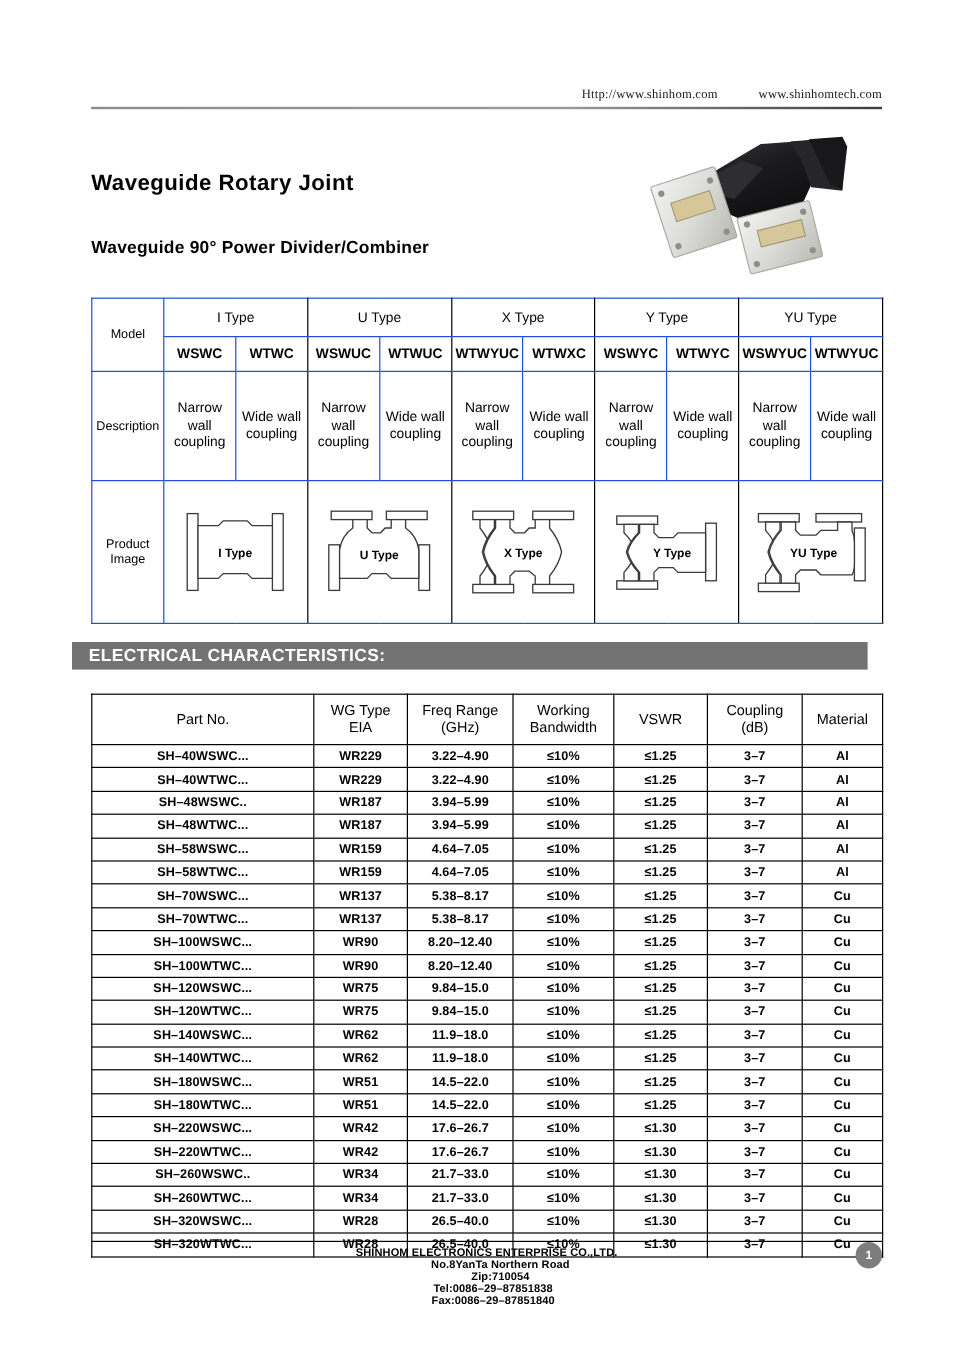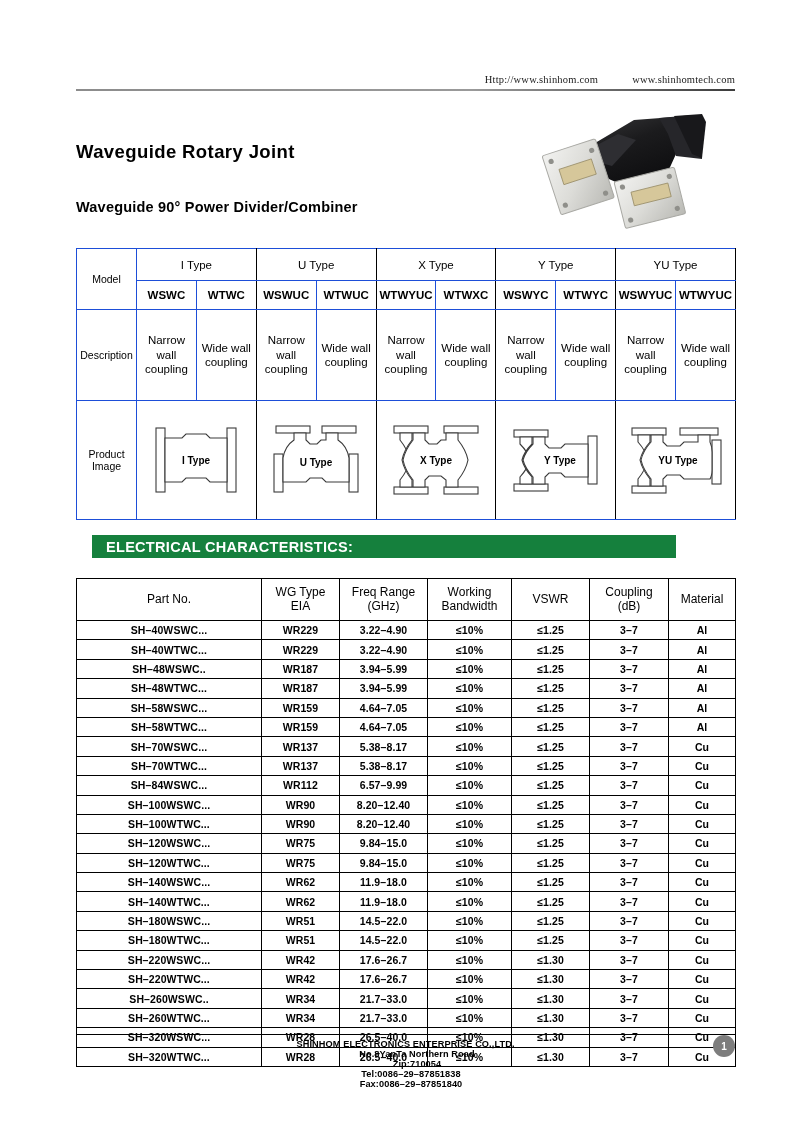--- a/index.html
+++ b/index.html
@@ -117,25 +117,25 @@
     height: 112px;
     display: flex;
     align-items: center;
     justify-content: center;
   }
   .diagram-wrap svg { display: block; }
 
   
   .section-bar {
     position: absolute;
-    left: 92px;
+    left: 60px;
     top: 535px;
-    width: 584px;
+    width: 663px;
     height: 23px;
-    background: #15803d;
+    background: #737373;
     color: #fff;
     display: flex;
     align-items: center;
   }
   .section-bar span {
     margin-left: 14px;
     font-size: 14.5px;
     font-weight: bold;
     letter-spacing: 0.3px;
   }
@@ -488,29 +488,20 @@
         <tr>
           <td>SH–70WTWC...</td>
           <td>WR137</td>
           <td>5.38–8.17</td>
           <td>≤10%</td>
           <td>≤1.25</td>
           <td>3–7</td>
           <td>Cu</td>
         </tr>
         <tr>
-          <td>SH–84WSWC...</td>
-          <td>WR112</td>
-          <td>6.57–9.99</td>
-          <td>≤10%</td>
-          <td>≤1.25</td>
-          <td>3–7</td>
-          <td>Cu</td>
-        </tr>
-        <tr>
           <td>SH–100WSWC...</td>
           <td>WR90</td>
           <td>8.20–12.40</td>
           <td>≤10%</td>
           <td>≤1.25</td>
           <td>3–7</td>
           <td>Cu</td>
         </tr>
         <tr>
           <td>SH–100WTWC...</td>

